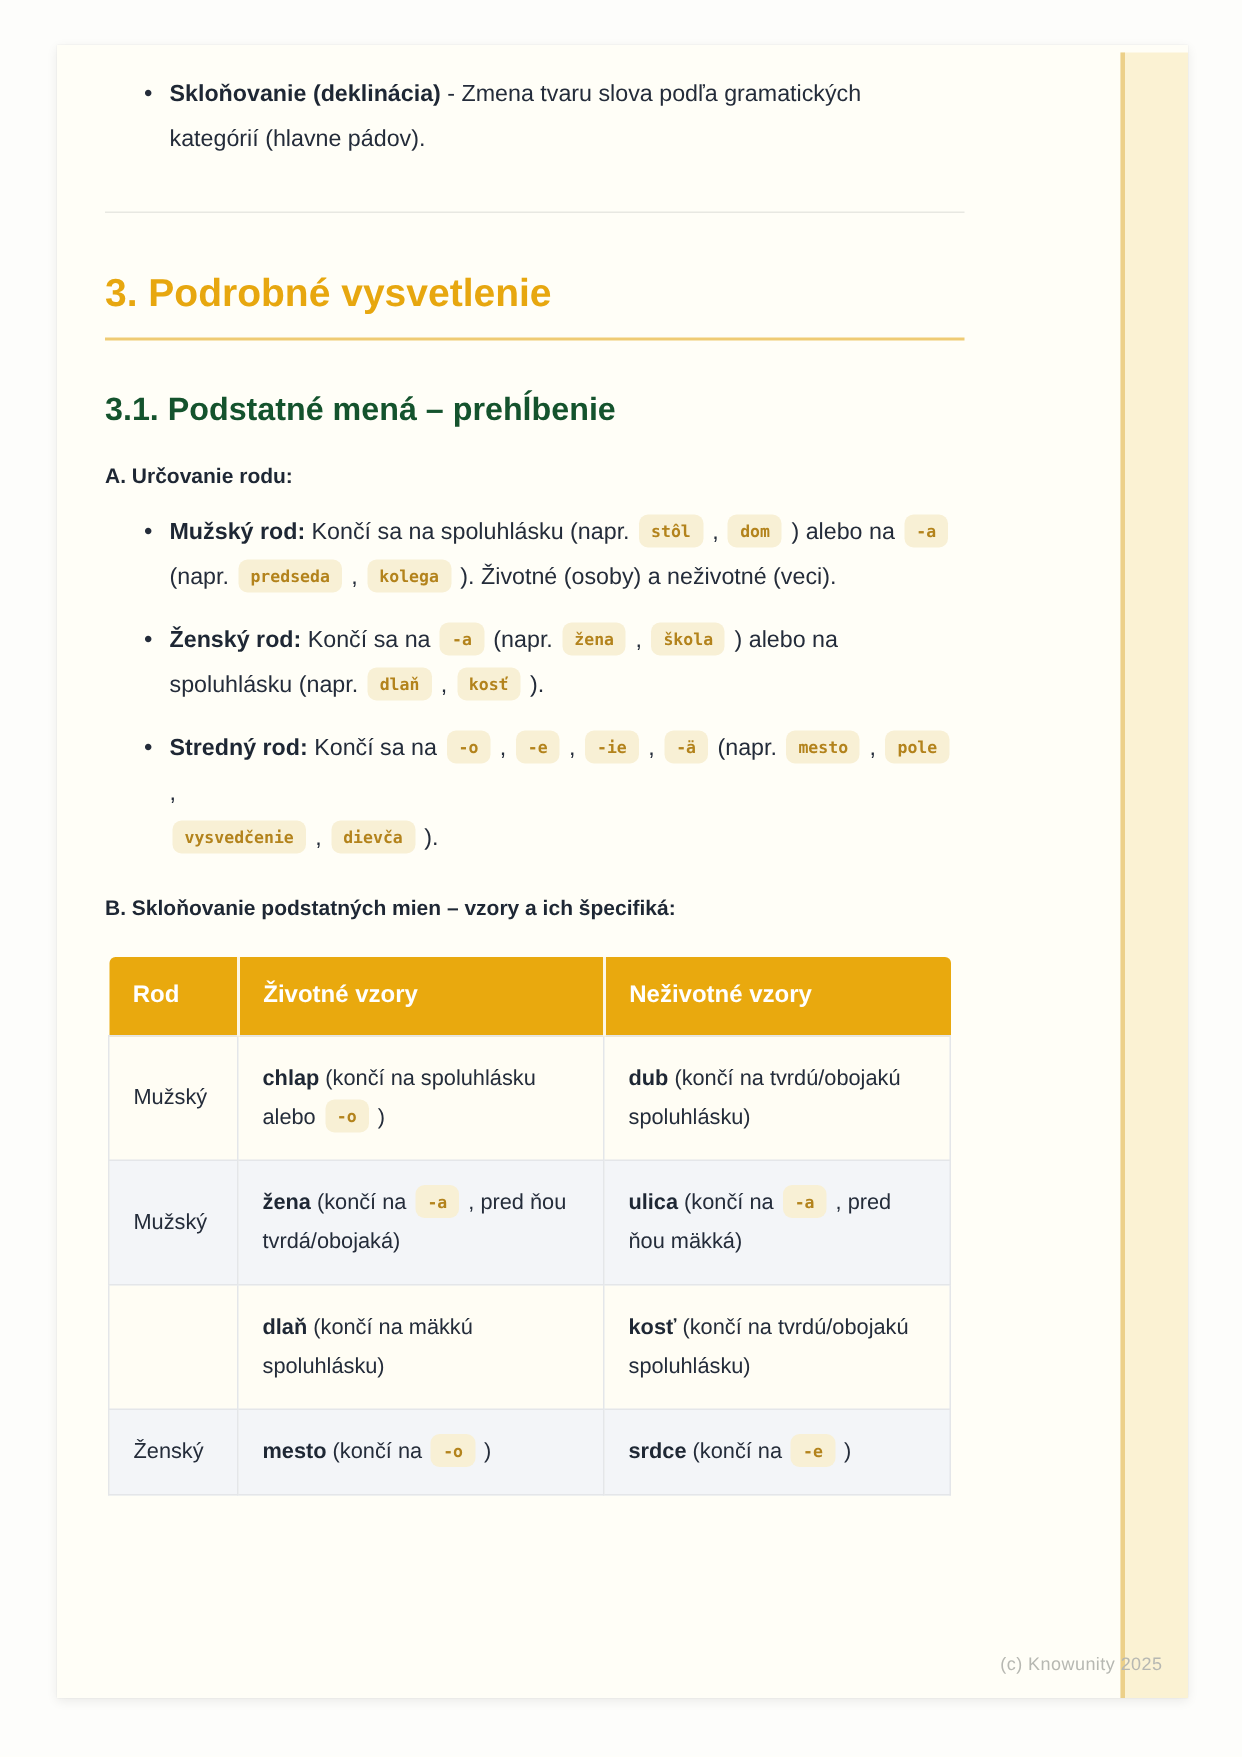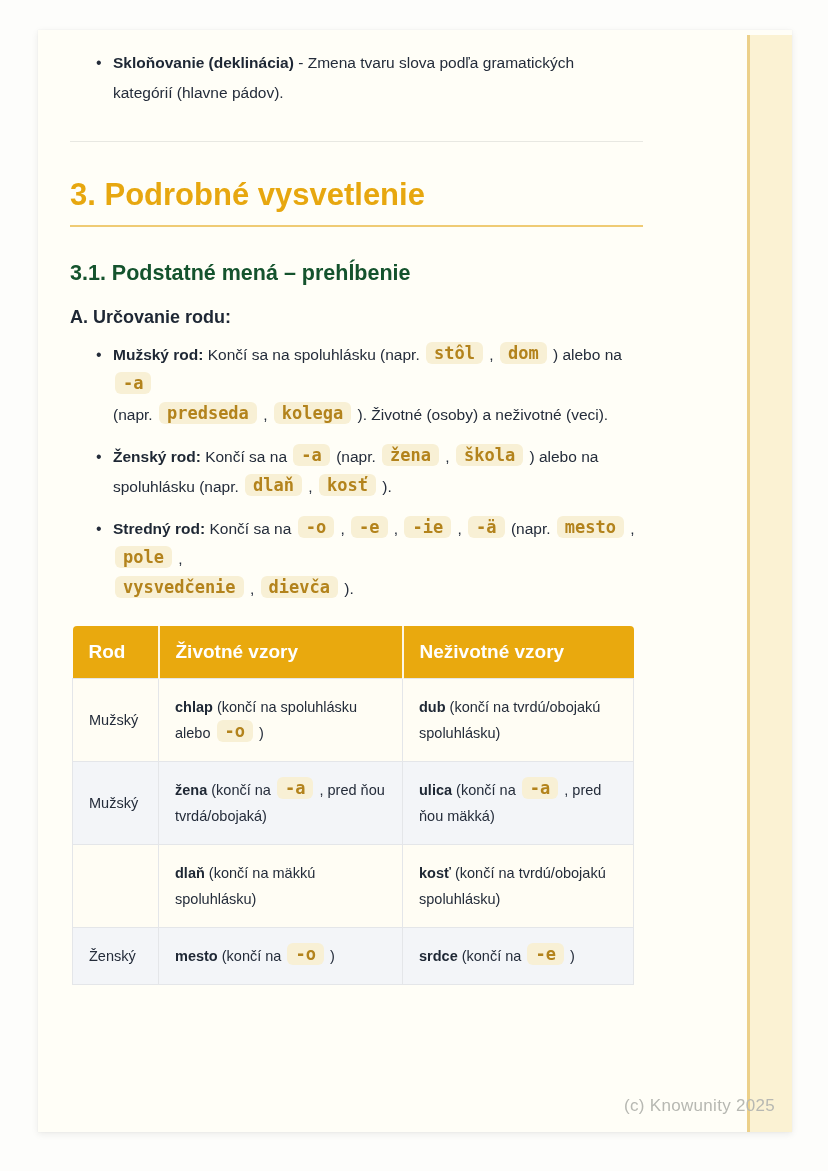--- a/index.html
+++ b/index.html
@@ -32,66 +32,66 @@
   }
   ul.bullets li::before{
     content:"\2022";position:absolute;left:-17px;top:0;
     color:#242c3a;font-size:16px;
   }
   ul.intro{margin-top:18px;}
   hr.divider{
     border:none;border-top:1px solid #e8e8e2;margin:33px 0 0 0;height:0;
   }
   h1.sec{
-    margin:36px 0 0 0;font-size:31px;line-height:34px;font-weight:bold;
+    margin:36px 0 0 0;font-size:26px;line-height:34px;font-weight:bold;
     color:#e7a70f;
     padding-bottom:13px;border-bottom:2px solid #efcb74;
   }
   h2.subsec{
     margin:33px 0 0 0;font-size:21.5px;line-height:26px;font-weight:bold;
     color:#14532d;
   }
   p.label{
-    margin:20px 0 0 0;font-size:18px;line-height:22px;font-weight:bold;color:#1e2734;
+    margin:20px 0 0 0;font-size:14px;line-height:22px;font-weight:bold;color:#1e2734;
   }
   ul.rods{margin-top:12px;}
   strong{font-weight:bold;color:#1e2734;}
   code.badge{
     display:inline-block;
     font-family:"DejaVu Sans Mono", monospace;
-    font-size:17px;line-height:13px;font-weight:600;
+    font-size:11px;line-height:13px;font-weight:600;
     color:#b3831c;background:#f8f0d5;
     padding:5px 8px 4px 8px;margin:0 2px;border-radius:6px;
     white-space:nowrap;vertical-align:1px;
   }
   table.vzory{
     margin:22px 0 0 2px;width:561px;
     border-collapse:collapse;table-layout:fixed;
     font-size:14.5px;line-height:26px;
   }
   table.vzory col.c1{width:86px;}
   table.vzory col.c2{width:244px;}
   table.vzory col.c3{width:231px;}
   table.vzory th{
-    background:#e9a90e;color:#ffffff;font-weight:600;font-size:19px;
+    background:#e9a90e;color:#ffffff;font-weight:600;font-size:16px;
     text-align:left;padding:13px 16px;
     border-right:2px solid #fdf6e3;
   }
   table.vzory th:first-child{border-top-left-radius:4px;}
   table.vzory th:last-child{border-right:none;border-top-right-radius:4px;}
   table.vzory td{
     padding:15px 16px;vertical-align:middle;
     border:1px solid #e4e6e9;
     word-wrap:break-word;
   }
   table.vzory tbody tr:nth-child(odd) td{background:#fffdf4;}
   table.vzory tbody tr:nth-child(even) td{background:#f3f5f8;}
   .footer{
     position:absolute;right:17px;bottom:16px;z-index:3;
-    font-size:17px;color:#b7b8b2;letter-spacing:.3px;
+    font-size:12px;color:#b7b8b2;letter-spacing:.3px;
   }
 </style>
 </head>
 <body>
 
 <div class="page-card">
   <div class="side-strip"></div>
 
   <div class="content">
 
@@ -106,20 +106,21 @@
     <h2 class="subsec">3.1. Podstatné mená – prehĺbenie</h2>
 
     <p class="label">A. Určovanie rodu:</p>
 
     <ul class="bullets rods">
       <li><span><strong>Mužský rod:</strong> Končí sa na spoluhlásku (napr. <code class="badge">stôl</code> , <code class="badge">dom</code> ) alebo na <code class="badge">-a</code><br>(napr. <code class="badge">predseda</code> , <code class="badge">kolega</code> ). Životné (osoby) a neživotné (veci).</span></li>
       <li><span><strong>Ženský rod:</strong> Končí sa na <code class="badge">-a</code> (napr. <code class="badge">žena</code> , <code class="badge">škola</code> ) alebo na<br>spoluhlásku (napr. <code class="badge">dlaň</code> , <code class="badge">kosť</code> ).</span></li>
       <li><span><strong>Stredný rod:</strong> Končí sa na <code class="badge">-o</code> , <code class="badge">-e</code> , <code class="badge">-ie</code> , <code class="badge">-ä</code> (napr. <code class="badge">mesto</code> , <code class="badge">pole</code> ,<br><code class="badge">vysvedčenie</code> , <code class="badge">dievča</code> ).</span></li>
     </ul>
 
+    <p class="label">B. Skloňovanie podstatných mien – vzory a ich špecifiká:</p>
 
     <table class="vzory">
       <colgroup>
           <col class="c1">
           <col class="c2">
           <col class="c3">
         </colgroup>
       <thead>
         <tr>
           <th>Rod</th>

